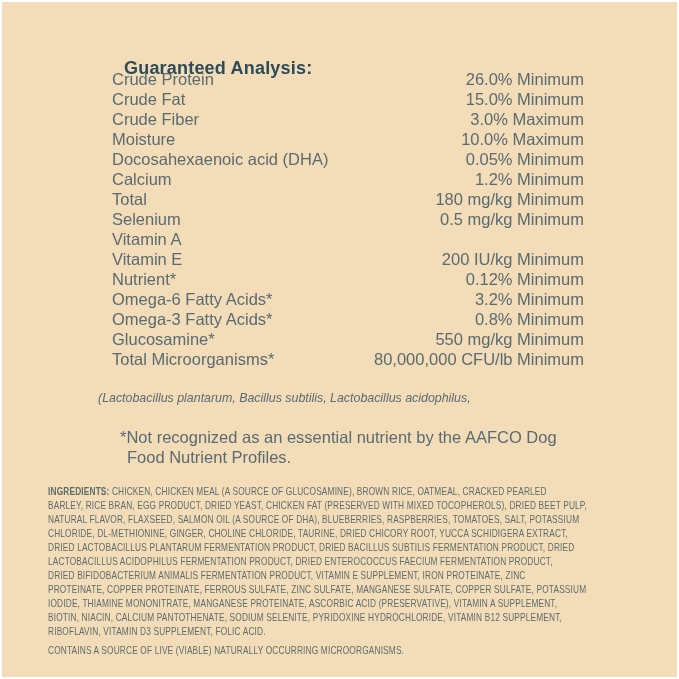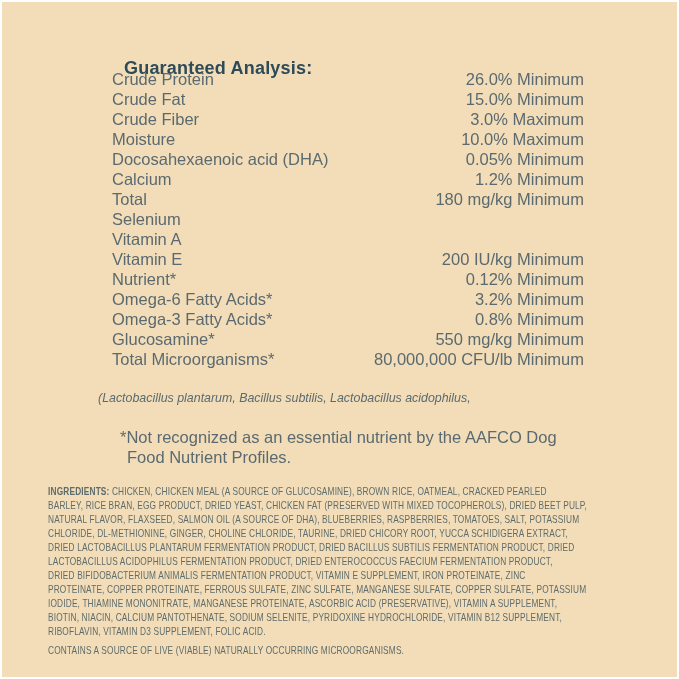--- a/index.html
+++ b/index.html
@@ -91,20 +91,21 @@
   </div>
 
 
   <div class="ga-row">
     <span class="ga-label">Total</span>
     <span class="ga-value">180 mg/kg Minimum</span>
   </div>
 
   <div class="ga-row">
     <span class="ga-label">Selenium</span>
+    <span class="ga-value">0.5 mg/kg Minimum</span>
   </div>
 
   <div class="ga-row">
     <span class="ga-label">Vitamin A</span>
   </div>
 
   <div class="ga-row">
     <span class="ga-label">Vitamin E</span>
     <span class="ga-value">200 IU/kg Minimum</span>
   </div>

